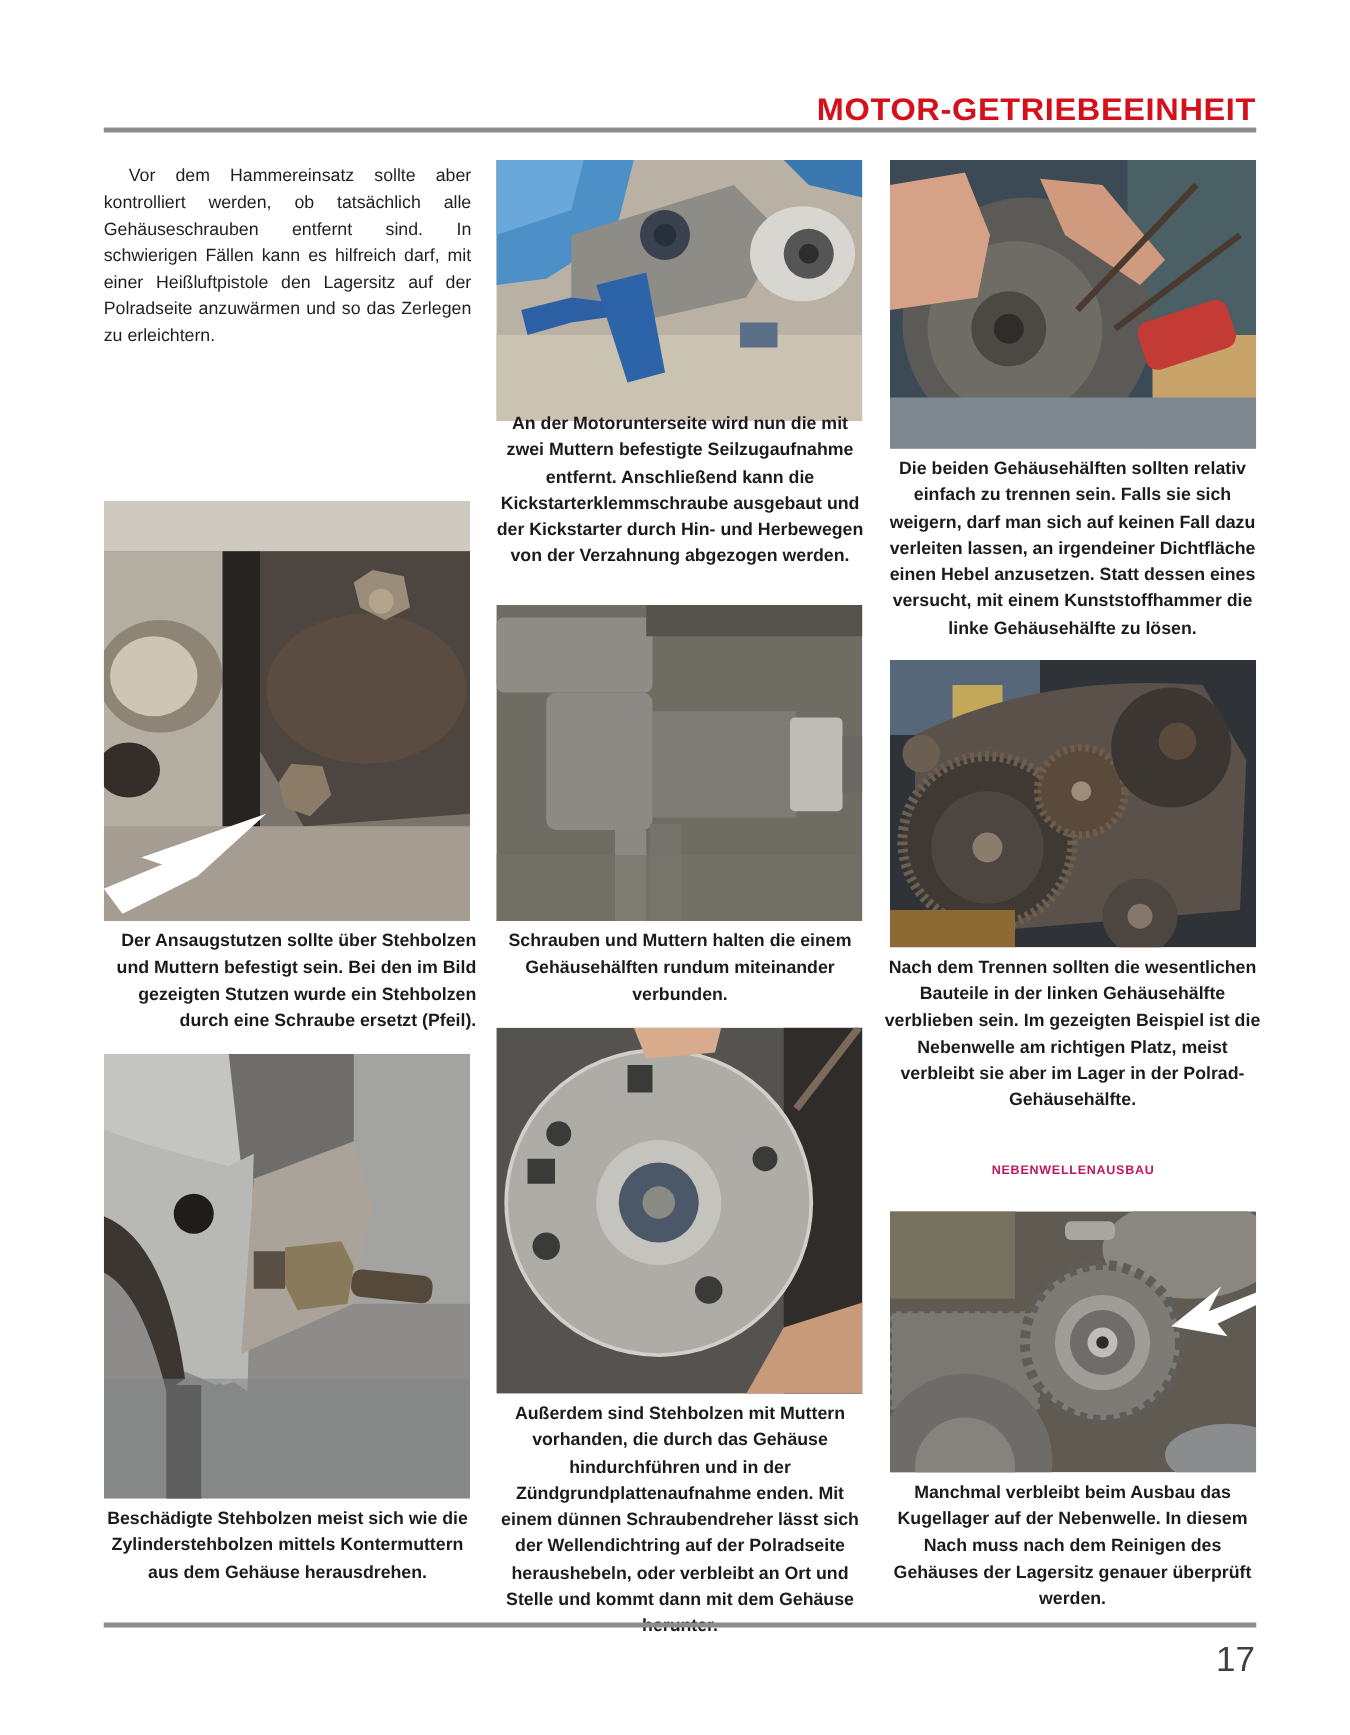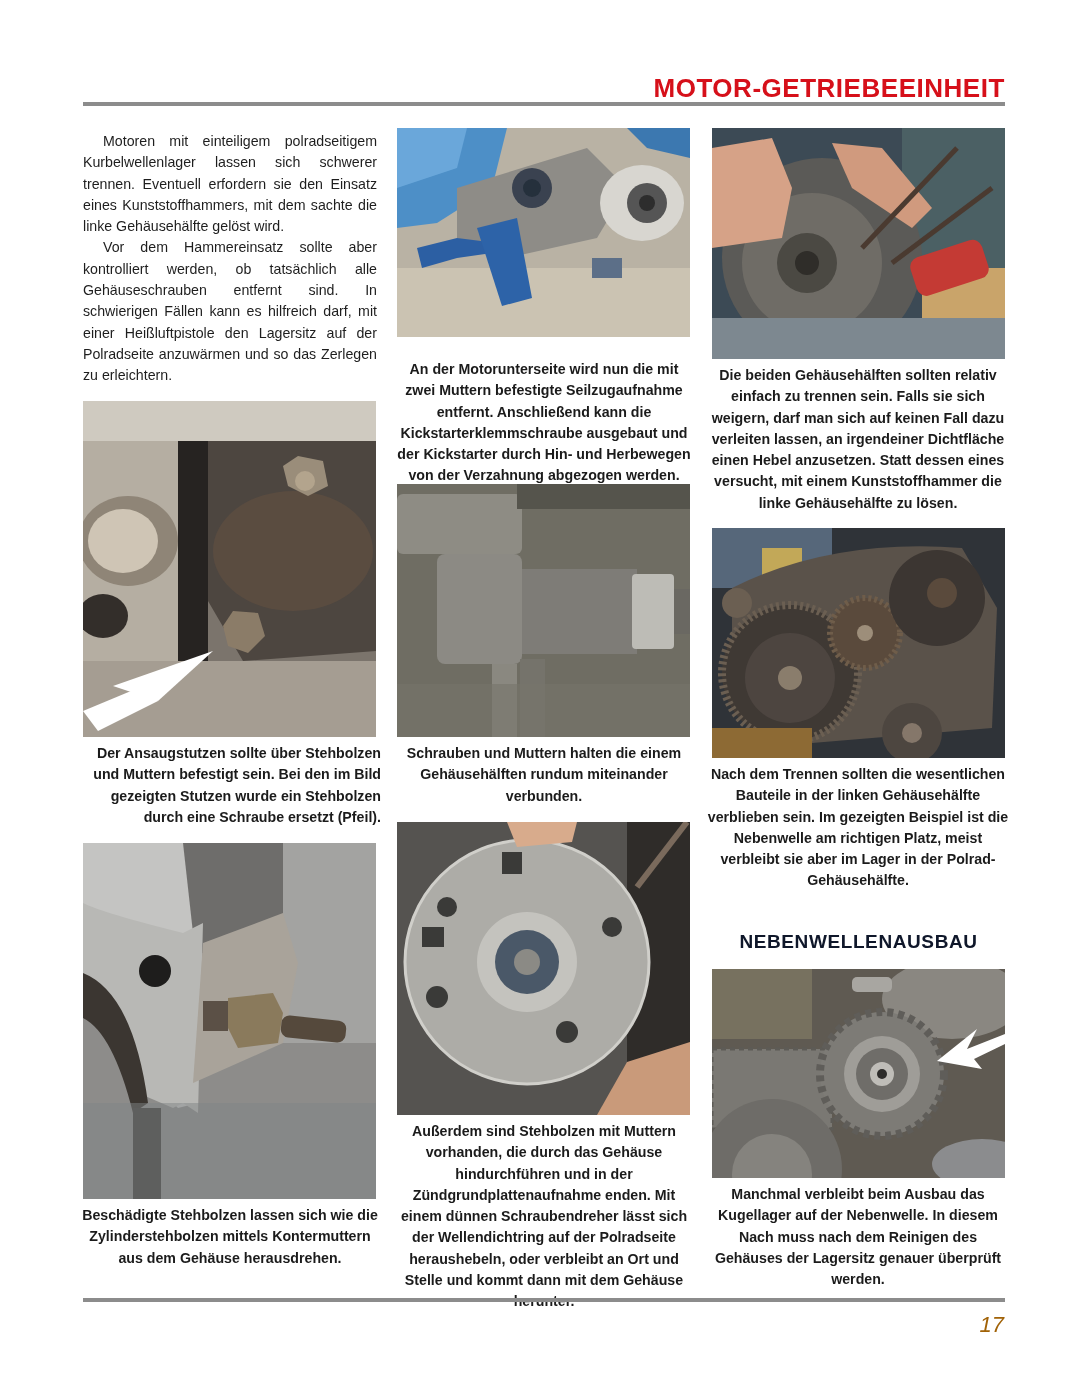--- a/index.html
+++ b/index.html
@@ -9,47 +9,46 @@
     }
     .abs { position: absolute; }
     .section-title {
       right: 75px; top: 74px; font-weight: bold; font-size: 25px; letter-spacing: 0.5px;
       color: #d6101a; white-space: nowrap; font-family: "Liberation Sans", sans-serif;
       transform: scaleX(1.04); transform-origin: right center;
     }
     .rule { left: 83px; width: 922px; height: 4px; background: #8c8c8c; }
     .rule.top { top: 102px; }
     .rule.bottom { top: 1298px; }
-    .page-number { right: 76px; top: 1312px; font-size: 22px; color: #a16207; font-style: italic; }
+    .page-number { right: 76px; top: 1312px; font-size: 28px; color: #404040; }
 
     .body-text {
       left: 83px; top: 131px; width: 294px; font-size: 14.2px; line-height: 21.3px;
       text-align: justify; color: #1e1e1e;
     }
     .body-text p { margin: 0; text-indent: 20px; }
 
     .caption {
       width: 302px; font-weight: bold; font-size: 14.2px; line-height: 21.3px;
       text-align: center; color: #1b1b1b;
     }
     .subhead {
       left: 712px; width: 293px; top: 931px; text-align: center;
-      font-weight: bold; font-size: 19px; letter-spacing: 0.6px; color: #0f172a;
+      font-weight: bold; font-size: 10px; letter-spacing: 0.6px; color: #be185d;
     }
     .photo { overflow: hidden; }
     .photo svg { display: block; width: 100%; height: 100%; }
   </style>
 </head>
 <body>
 
 <div class="abs section-title">MOTOR-GETRIEBEEINHEIT</div>
 <div class="abs rule top"></div>
 
 <div class="abs body-text">
-  <p>Motoren mit einteiligem polradseitigem Kurbelwellenlager lassen sich schwerer trennen. Eventuell erfordern sie den Einsatz eines Kunststoffhammers, mit dem sachte die linke Gehäusehälfte gelöst wird.</p>
   <p>Vor dem Hammereinsatz sollte aber kontrolliert werden, ob tatsächlich alle Gehäuseschrauben entfernt sind. In schwierigen Fällen kann es hilfreich darf, mit einer Heißluftpistole den Lagersitz auf der Polradseite anzuwärmen und so das Zerlegen zu erleichtern.</p>
 </div>
 
 <div class="abs photo" style="left:397px;top:128px;width:293px;height:209px;">
   <svg viewBox="0 0 293 209" preserveAspectRatio="none">
     <rect width="293" height="209" fill="#b9b2a4"></rect>
     <rect x="0" y="140" width="293" height="69" fill="#cbc3b2"></rect>
     <path d="M0 0 H110 L95 60 L40 95 L0 100 Z" fill="#4d8fc7"></path>
     <path d="M0 0 H70 L60 40 L0 60 Z" fill="#6aa7da"></path>
     <path d="M60 60 L190 20 L230 60 L200 110 L110 130 L60 110 Z" fill="#8e8c87"></path>
@@ -57,21 +56,21 @@
     <circle cx="135" cy="60" r="9" fill="#25303c"></circle>
     <ellipse cx="245" cy="75" rx="42" ry="38" fill="#d8d6d0"></ellipse>
     <circle cx="250" cy="75" r="20" fill="#555"></circle>
     <circle cx="250" cy="75" r="8" fill="#2d2d2d"></circle>
     <path d="M230 0 H293 V30 L250 20 Z" fill="#3c78b0"></path>
     <path d="M20 120 L60 110 L100 115 L95 125 L60 130 L25 140 Z" fill="#2c5fa3"></path>
     <path d="M80 100 L120 90 L135 170 L105 178 Z" fill="#2d63a8"></path>
     <rect x="195" y="130" width="30" height="20" fill="#5c6f88"></rect>
   </svg>
 </div>
-<div class="abs caption" style="left:393px;top:359px;">An der Motorunterseite wird nun die mit zwei Muttern befestigte Seilzugaufnahme entfernt. Anschließend kann die Kickstarterklemmschraube ausgebaut und der Kickstarter durch Hin- und Herbewegen von der Verzahnung abgezogen werden.</div>
+<div class="abs caption" style="left:393px;top:329px;">An der Motorunterseite wird nun die mit zwei Muttern befestigte Seilzugaufnahme entfernt. Anschließend kann die Kickstarterklemmschraube ausgebaut und der Kickstarter durch Hin- und Herbewegen von der Verzahnung abgezogen werden.</div>
 
 <div class="abs photo" style="left:712px;top:128px;width:293px;height:231px;">
   <svg viewBox="0 0 293 231" preserveAspectRatio="none">
     <rect width="293" height="231" fill="#3c4a55"></rect>
     <rect x="190" y="0" width="103" height="140" fill="#4b6064"></rect>
     <rect x="210" y="140" width="83" height="91" fill="#c9a46a"></rect>
     <circle cx="110" cy="130" r="100" fill="#5b5a57"></circle>
     <circle cx="100" cy="135" r="70" fill="#6f6c66"></circle>
     <circle cx="95" cy="135" r="30" fill="#4b4943"></circle>
     <circle cx="95" cy="135" r="12" fill="#2f2d29"></circle>
@@ -155,21 +154,21 @@
     <path d="M0 130 Q50 150 65 260 L50 270 Q30 190 0 175 Z" fill="#3b3631"></path>
     <circle cx="72" cy="128" r="16" fill="#1e1d1c"></circle>
     <path d="M120 100 L200 70 L215 120 L200 200 L110 240 Z" fill="#a9a39a"></path>
     <rect x="120" y="158" width="25" height="30" fill="#5b5046"></rect>
     <polygon points="145,155 190,150 200,170 195,200 155,205 145,185" fill="#8a7a5c"></polygon>
     <rect x="198" y="175" width="65" height="22" rx="8" fill="#55493c" transform="rotate(6 230 186)"></rect>
     <rect x="50" y="265" width="28" height="91" fill="#3d3a36"></rect>
     <rect x="0" y="260" width="293" height="96" fill="#7f8486" opacity="0.5"></rect>
   </svg>
 </div>
-<div class="abs caption" style="left:79px;top:1205px;">Beschädigte Stehbolzen lassen sich wie die Zylinderstehbolzen mittels Kontermuttern aus dem Gehäuse herausdrehen.</div>
+<div class="abs caption" style="left:79px;top:1205px;">Beschädigte Stehbolzen meist sich wie die Zylinderstehbolzen mittels Kontermuttern aus dem Gehäuse herausdrehen.</div>
 
 <div class="abs photo" style="left:397px;top:822px;width:293px;height:293px;">
   <svg viewBox="0 0 293 293" preserveAspectRatio="none">
     <rect width="293" height="293" fill="#555350"></rect>
     <rect x="230" y="0" width="63" height="293" fill="#2f2c29"></rect>
     <circle cx="130" cy="140" r="122" fill="#adaca7" stroke="#d0cfca" stroke-width="3"></circle>
     <circle cx="130" cy="140" r="50" fill="#c4c3be"></circle>
     <circle cx="130" cy="140" r="32" fill="#4a5868"></circle>
     <circle cx="130" cy="140" r="13" fill="#8b8a85"></circle>
     <circle cx="50" cy="85" r="10" fill="#3a3a38"></circle>

